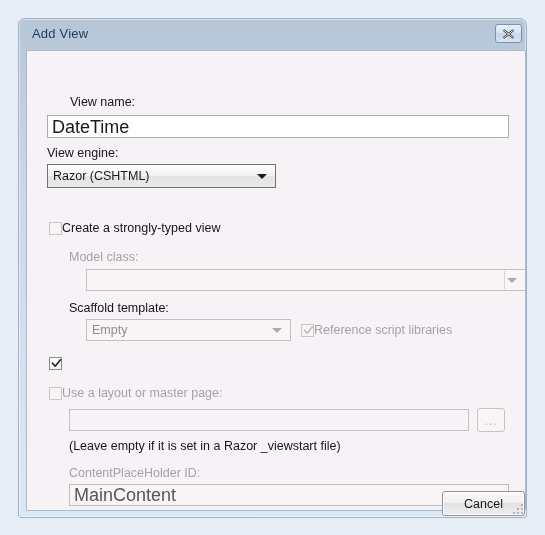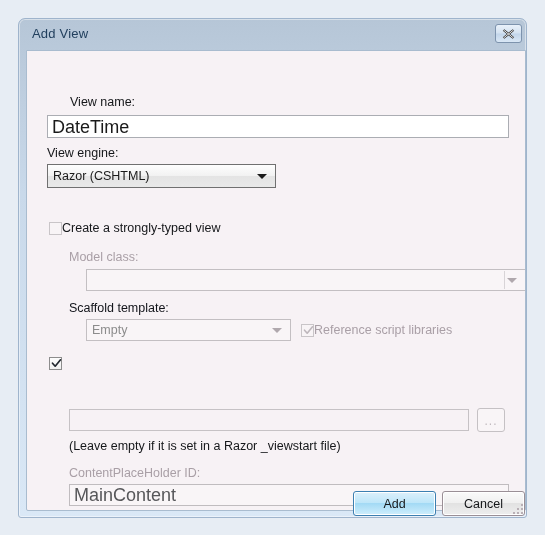--- a/index.html
+++ b/index.html
@@ -273,32 +273,35 @@
     </div>
 
     <div class="checkrow" style="left:22px; top:306px;">
       <span class="cbox">
         <svg class="tick" width="11" height="11" viewBox="0 0 11 11">
           <path d="M1.5 5.2 L4.2 8.2 L9.5 1.8" stroke="#21272e" stroke-width="1.7" fill="none" stroke-linecap="round" stroke-linejoin="round"></path>
         </svg>
       </span>
     </div>
 
+    <div class="checkrow disabled" style="left:22px; top:335px;">
+      <span class="cbox disabled"></span>
+      <span class="txt">Use a layout or master page:</span>
+    </div>
 
     <div class="textbox disabled" style="left:42px; top:358px; width:400px; height:22px;"></div>
     <div id="browse-button" style="left:450px; top:357px; width:28px; height:24px;">...</div>
 
     <div class="lbl" style="left:42px; top:388px;">(Leave empty if it is set in a Razor _viewstart file)</div>
 
     <div class="lbl disabled" style="left:42px; top:415px;">ContentPlaceHolder ID:</div>
     <div class="textbox readonlyish" style="left:42px; top:433px; width:440px; height:22px;">MainContent</div>
 
   </div>
 
-  <div class="btn" id="add-button" style="left:334px; top:472px; width:83px;">Add</div>
   <div class="btn" id="cancel-button" style="left:423px; top:472px; width:83px;">Cancel</div>
 
   <div id="resize-grip">
     <i style="right:0px; bottom:0px;"></i>
     <i style="right:4px; bottom:0px;"></i>
     <i style="right:8px; bottom:0px;"></i>
     <i style="right:0px; bottom:4px;"></i>
     <i style="right:4px; bottom:4px;"></i>
     <i style="right:0px; bottom:8px;"></i>
   </div>

